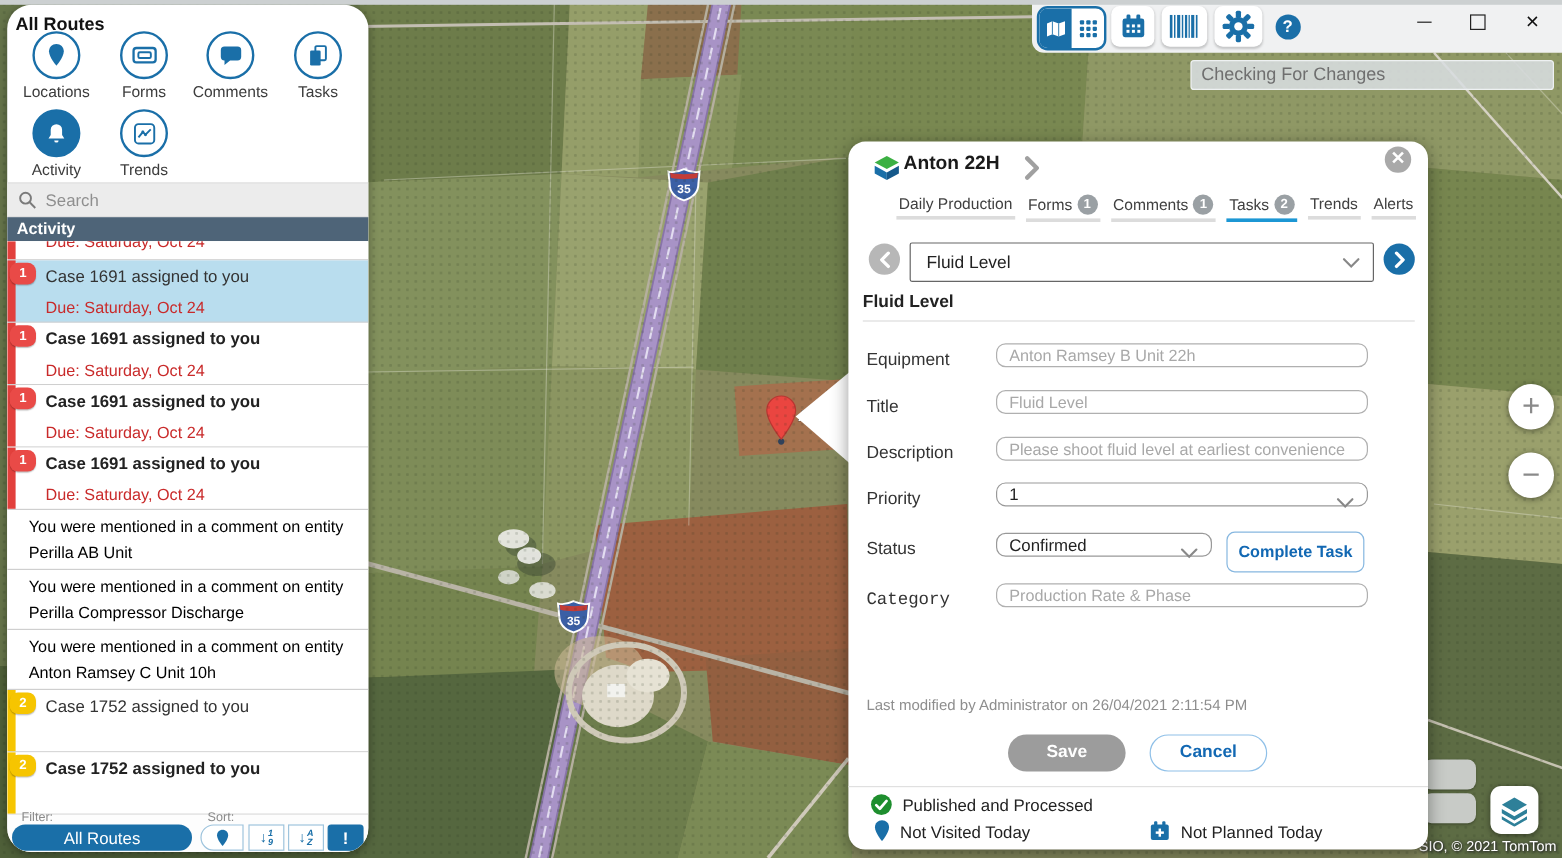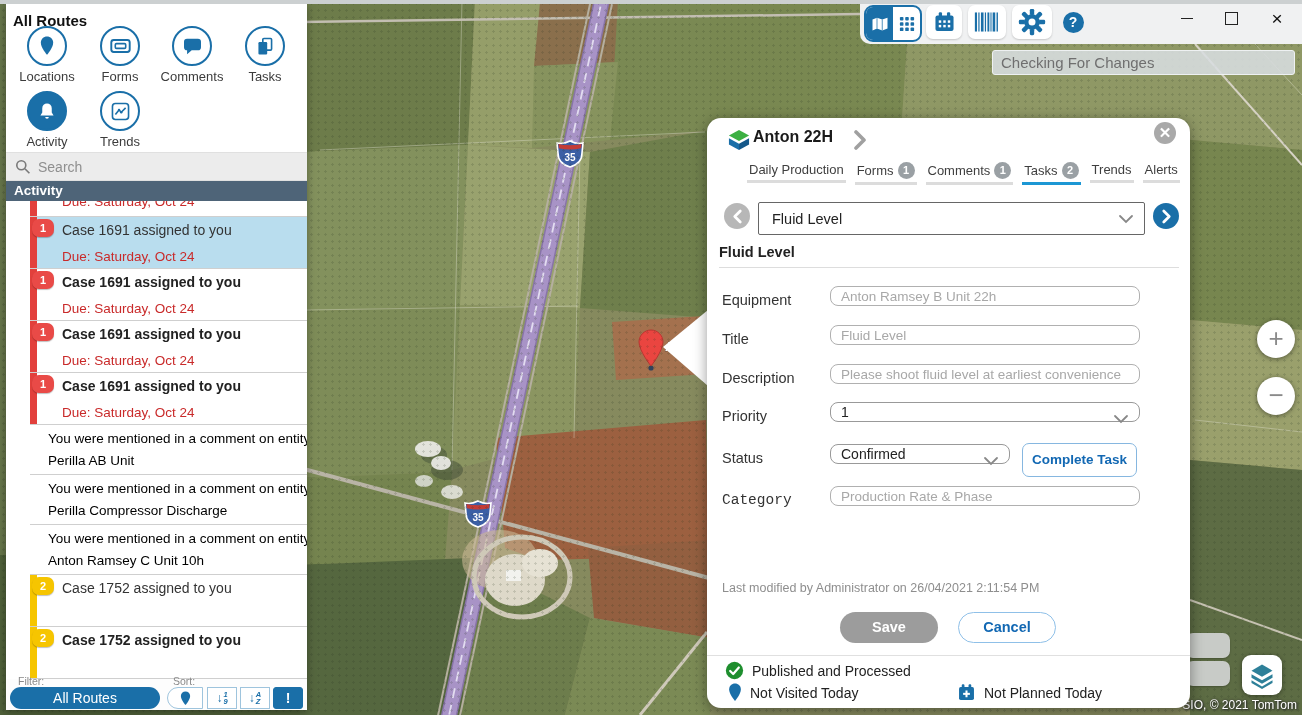--- a/index.html
+++ b/index.html
@@ -42,36 +42,36 @@
   .max-box{width:11px;height:11px;border:1.2px solid #222;}
   .min-line{width:12px;height:0;border-top:1.6px solid #222;}
   .close-x{font-size:19px;line-height:19px;}
 
   .toast{position:absolute;left:992px;top:50px;width:303px;height:25px;z-index:3;
     background:rgba(216,221,224,.88);border:1px solid #eef1f2;border-radius:3px;
     color:#6f6f6f;font-size:15px;line-height:24px;padding-left:8px;box-sizing:border-box;}
 
   
   .sidebar{position:absolute;left:6px;top:4px;width:301px;height:706px;background:#fff;z-index:6;
-    border-radius:0;box-shadow:0 2px 8px rgba(0,0,0,.35);overflow:hidden;}
+    border-radius:20px;box-shadow:0 2px 8px rgba(0,0,0,.35);overflow:hidden;}
   .sb-title{position:absolute;left:7px;top:8px;font-size:15px;font-weight:bold;color:#111;}
   .navgrid{position:absolute;left:0;top:22px;width:278px;height:126px;}
   .navitem{position:absolute;width:72px;text-align:center;}
   .navitem .circ{width:40px;height:40px;border-radius:50%;border:2px solid #1a6fa8;margin:0 auto;
     display:flex;align-items:center;justify-content:center;background:#fff;box-sizing:border-box;}
   .navitem.active .circ{background:#1a6fa8;border-color:#1a6fa8;}
   .navitem .nlabel{font-size:13px;color:#3c3c3c;margin-top:3px;}
   .searchbox{position:absolute;left:0;top:148px;width:301px;height:27px;background:#ececec;
     display:flex;align-items:center;border-top:1px solid #e0e0e0;border-bottom:1px solid #e0e0e0;}
   .searchbox input{border:0;background:transparent;outline:none;font-size:14px;color:#8b5cf6;
     font-family:"Liberation Sans",sans-serif;width:250px;}
   .searchbox input::placeholder{color:#8f8f8f;}
   .sec-head{position:absolute;left:0;top:177px;width:301px;height:20px;background:#4e6478;
     color:#fff;font-weight:bold;font-size:13.5px;line-height:20px;padding-left:8px;box-sizing:border-box;}
-  .actlist{position:absolute;left:0;top:197px;width:301px;height:478px;overflow:hidden;background:#fff;margin-left:24px;}
+  .actlist{position:absolute;left:0;top:197px;width:301px;height:478px;overflow:hidden;background:#fff;}
   .act-case{position:relative;height:52px;border-bottom:1px solid #cfcfcf;box-sizing:border-box;background:#fff;}
   .act-case.partial{height:16px;}
   .act-case.selected{background:#b9ddee;}
   .stripe{position:absolute;left:0;top:0;bottom:0;width:7px;background:#e2403c;}
   .stripe.yellow{background:#f6c500;}
   .cbadge{position:absolute;left:2px;top:2px;min-width:22px;height:18px;border-radius:7px;background:#e94a47;
     color:#fff;font-size:11px;font-weight:bold;text-align:center;line-height:18px;box-shadow:0 1px 1px rgba(0,0,0,.25);}
   .cbadge.yellow{background:#f6c500;}
   .act-title{position:absolute;left:32px;top:5px;font-size:14px;color:#333;}
   .act-case.unread .act-title{font-weight:bold;color:#222;}

